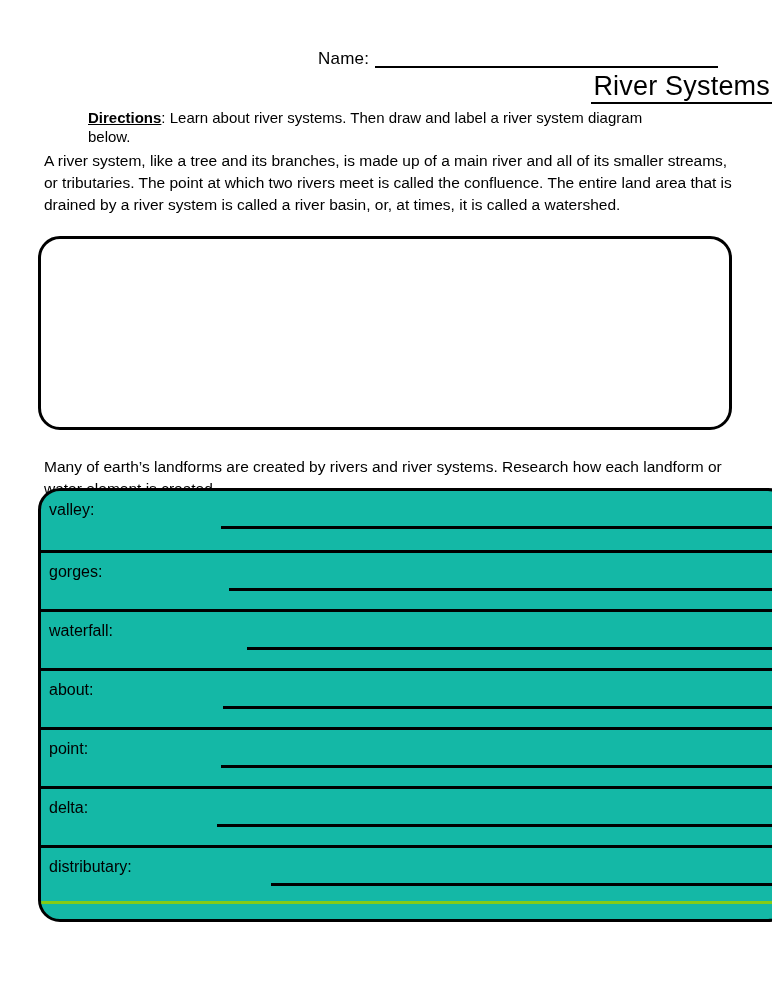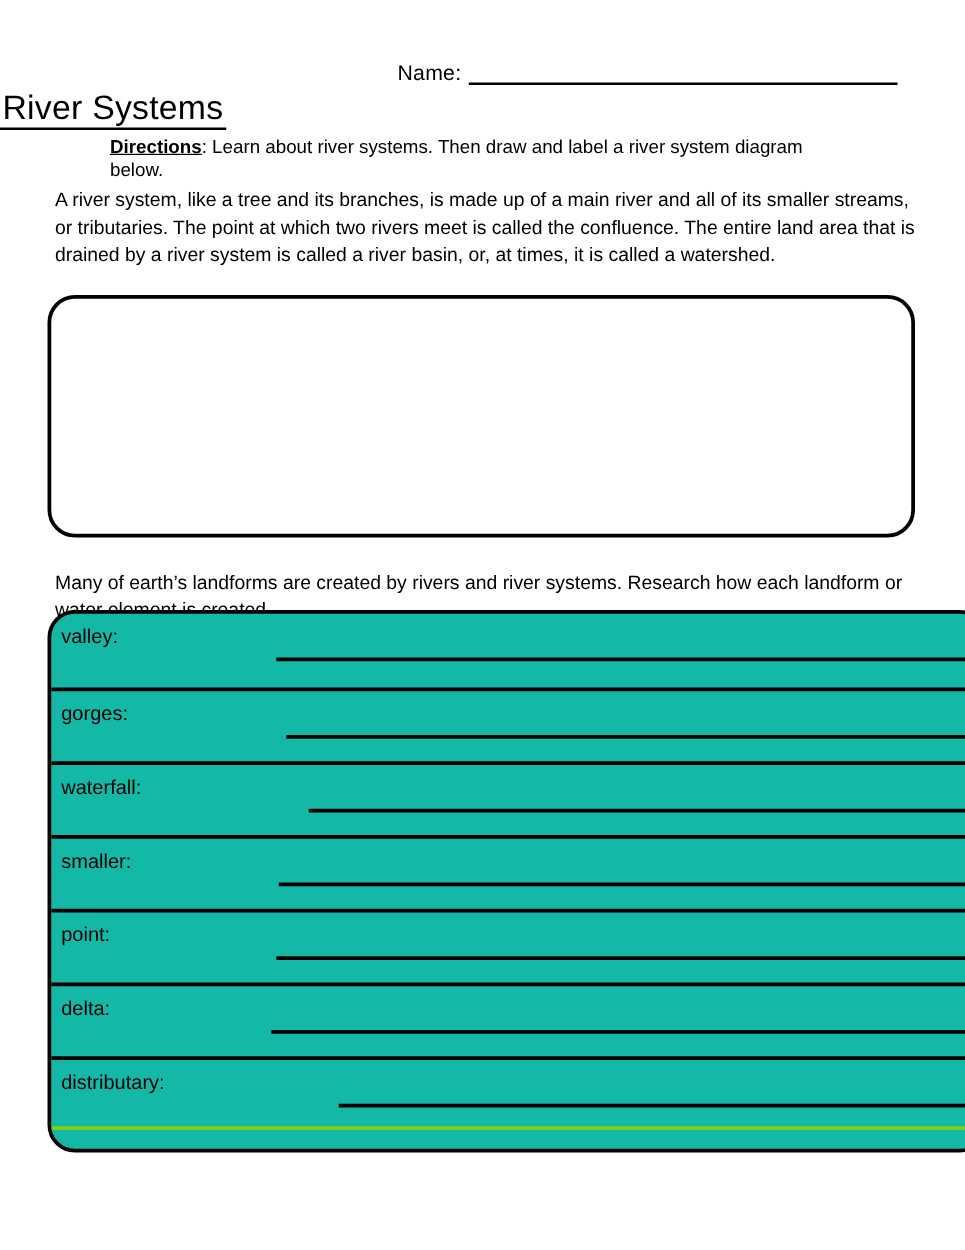--- a/index.html
+++ b/index.html
@@ -45,21 +45,21 @@
     border-bottom: 2px solid #000;
     height: 17px;
   }
 
   
   .title {
     position: absolute;
     left: 0;
     top: 70px;
     width: 772px;
-    text-align: left;
+    text-align: right;
     font-size: 27px;
     line-height: 32px;
     font-weight: 400;
     letter-spacing: .2px;
   }
   .title span.t-inner {
     border-bottom: 2px solid #000;
     padding: 0 2px 1px 2px;
   }
 
@@ -195,21 +195,21 @@
       </div>
       <div class="lf-row">
         <span class="lf-label">gorges:</span>
         <span class="lf-line" style="width: 552px;"></span>
       </div>
       <div class="lf-row">
         <span class="lf-label">waterfall:</span>
         <span class="lf-line" style="width: 534px;"></span>
       </div>
       <div class="lf-row">
-        <span class="lf-label">smaller:</span>
+        <span class="lf-label">about:</span>
         <span class="lf-line" style="width: 558px;"></span>
       </div>
       <div class="lf-row">
         <span class="lf-label">point:</span>
         <span class="lf-line" style="width: 560px;"></span>
       </div>
       <div class="lf-row">
         <span class="lf-label">delta:</span>
         <span class="lf-line" style="width: 564px;"></span>
       </div>

